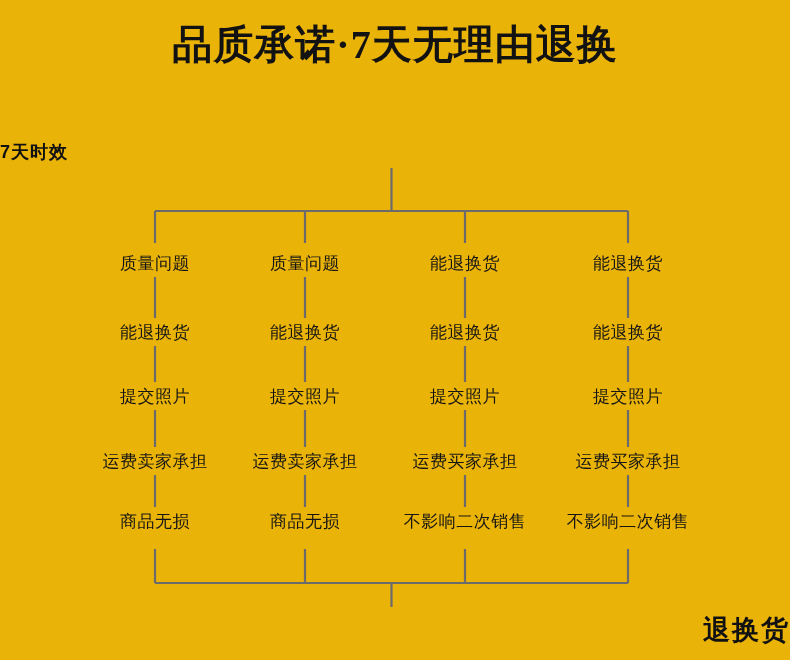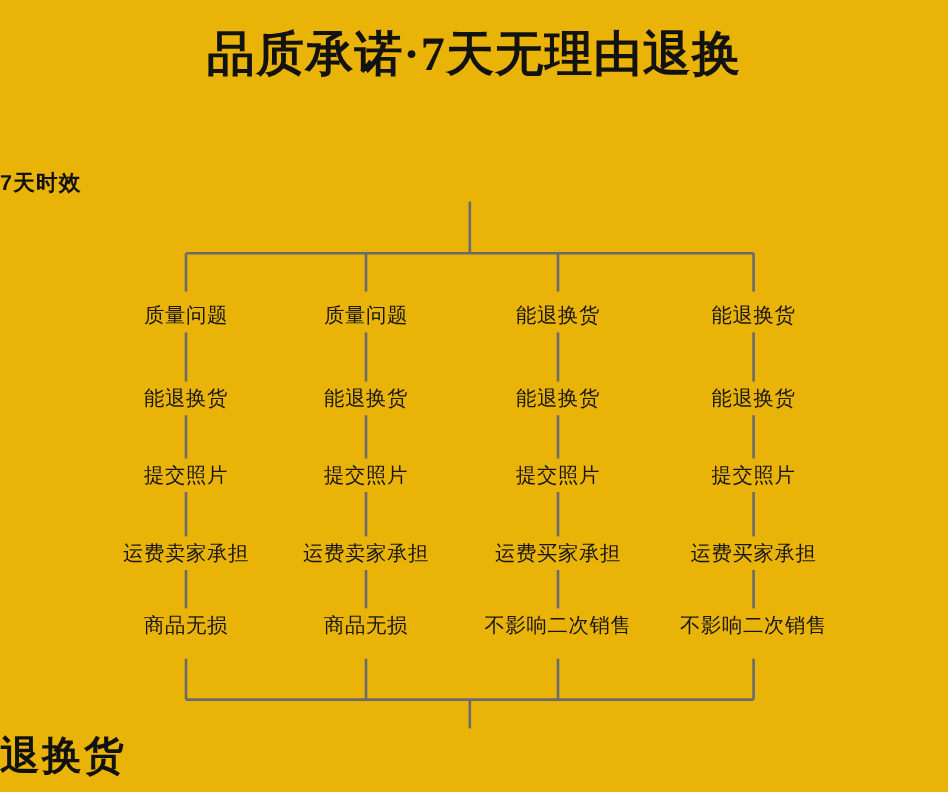--- a/index.html
+++ b/index.html
@@ -110,22 +110,22 @@
     letter-spacing: 0.5px;
     text-align: center;
   }
 
   .flow-bottom-label {
     position: absolute;
     left: 0;
     top: 630px;
     width: 790px;
     transform: translateY(-50%);
-    text-align: left;
-    font-size: 33px;
+    text-align: right;
+    font-size: 27px;
     font-weight: bold;
     color: #111111;
     letter-spacing: 2px;
   }
 </style>
 </head>
 <body>
 
 <div id="page">
 

